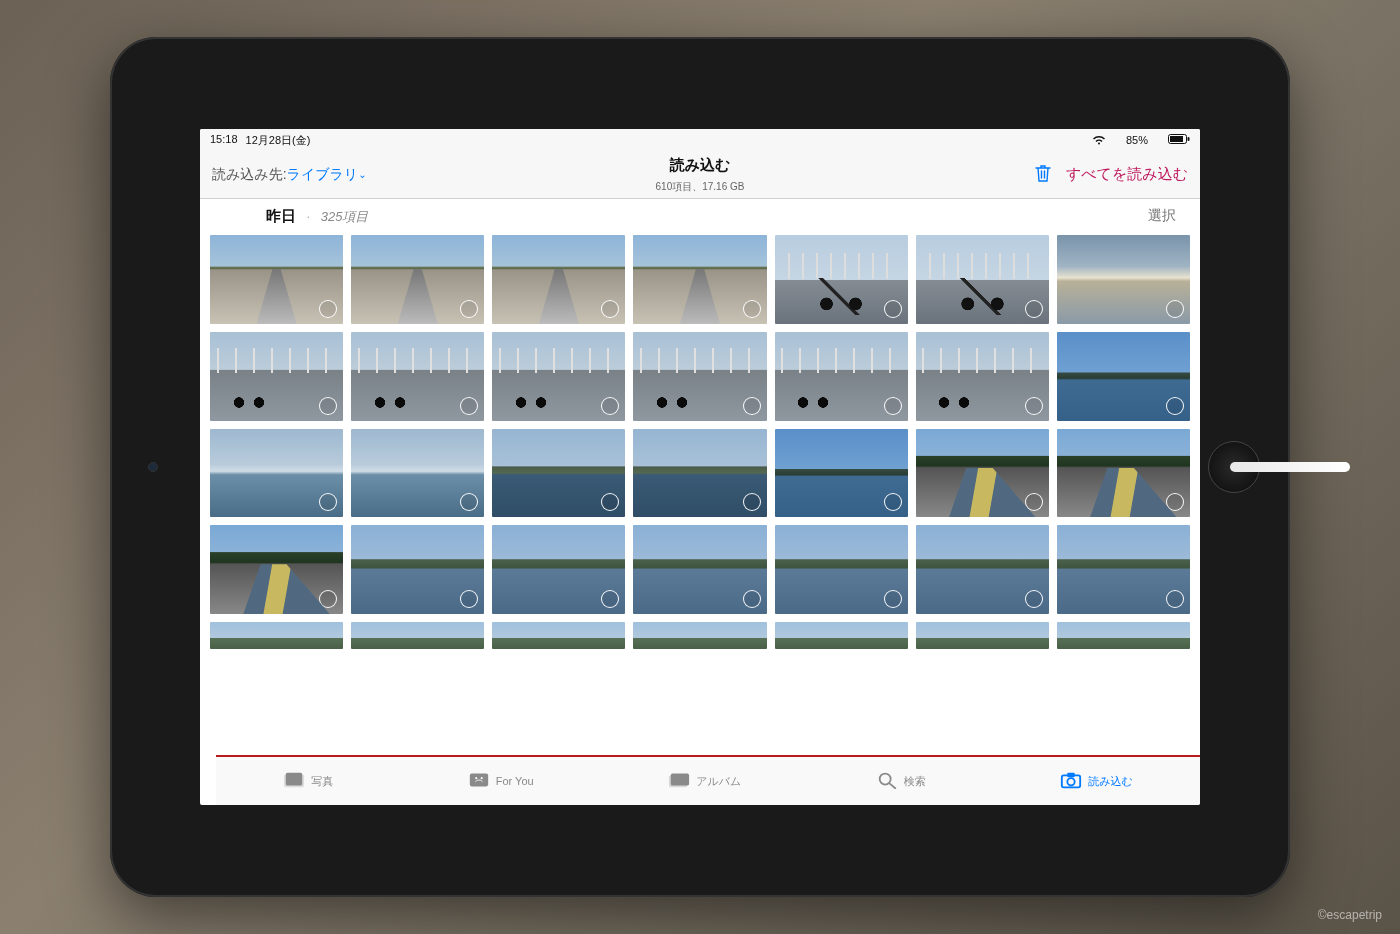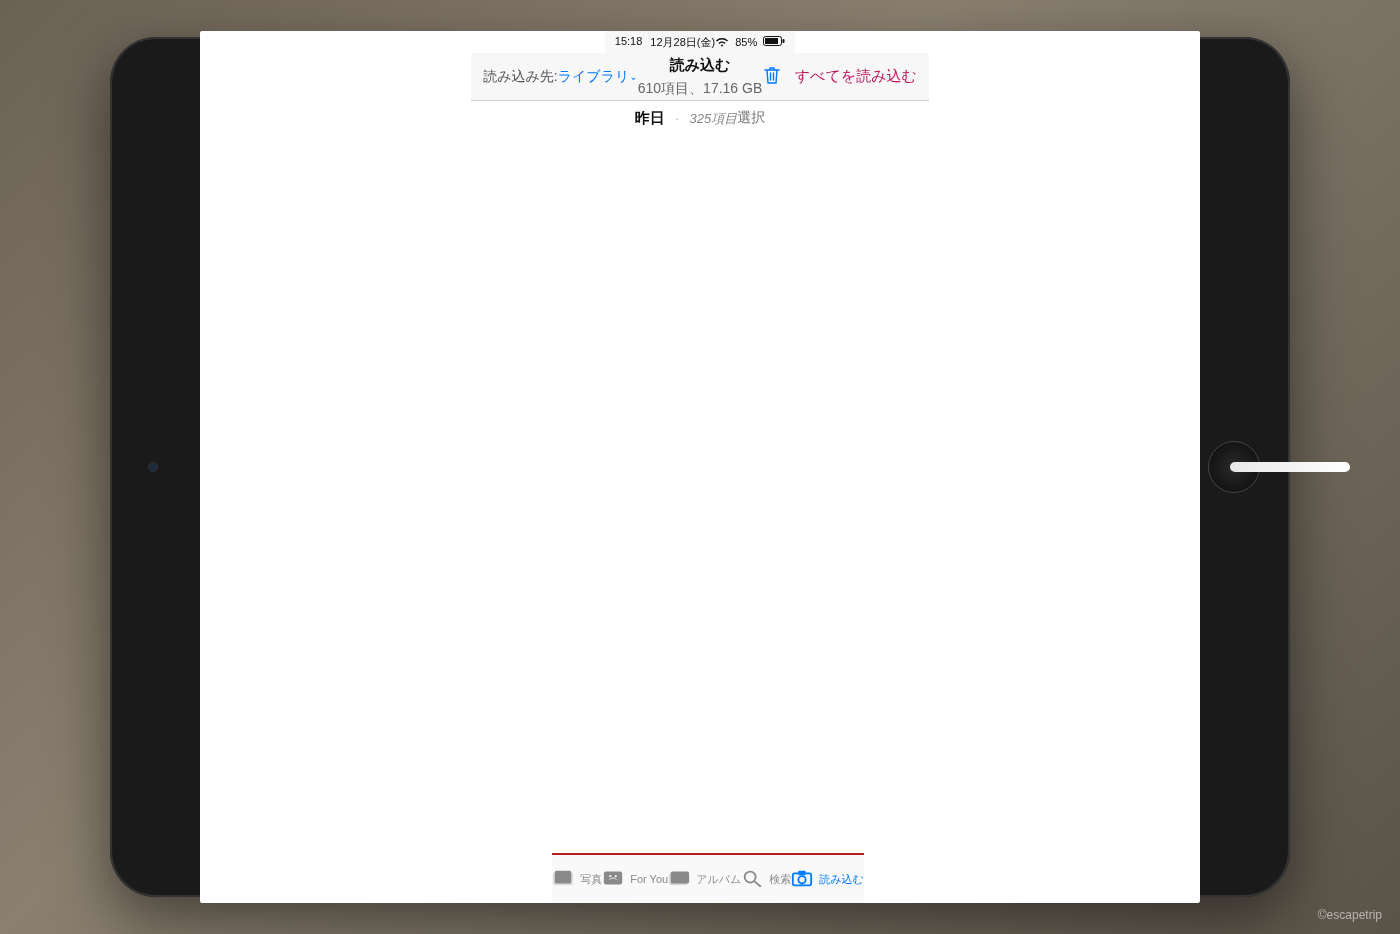--- a/index.html
+++ b/index.html
@@ -24,51 +24,51 @@
     width:52px; height:52px; border-radius:50%;
     background:radial-gradient(circle,#2a2a2a,#0a0a0a);
     border:1px solid #444;
   }
   .camera-dot {
     position:absolute; left:38px; top:50%; transform:translateY(-50%);
     width:10px;height:10px;border-radius:50%;background:#1d2a3a;border:1px solid #333;
   }
   .cable { position:absolute; right:-60px; top:50%; width:120px; height:10px; background:linear-gradient(90deg,#e8e8e8,#fff); border-radius:5px; transform:translateY(-50%);}
   .screen {
-    width: 1000px; height: 872px;
+    width: 1000px; height: 676px;
     background: #fff;
     border-radius: 2px;
     overflow: hidden;
-    display: flex; flex-direction: column; align-items: center;
+    display: flex; flex-direction: column;
   }
   
   .status-bar {
     height: 22px; background:#f7f7f7; border-bottom:0; display:flex; align-items:center;
     font-size:11px; color:#111; padding:0 10px; justify-content:space-between;
   }
   .status-left { display:flex; gap:8px; }
-  .status-right { display:flex; align-items:center; gap:6px; }
+  .status-right { display:flex; align-items:center; gap:20px; }
   .wifi-icon svg, .battery svg { display:block; }
   
   .nav-header {
     height: 48px; background:#f7f7f7; border-bottom:1px solid #d0d0d0;
     display:grid; grid-template-columns: 1fr auto 1fr; align-items:center; padding:0 12px;
   }
   .nav-left { display:flex; align-items:center; font-size:14px; color:#007aff; gap:0;}
   .nav-left .lbl { color:#555; }
   .nav-title { text-align:center; }
   .nav-title .t { font-size:15px; font-weight:600; color:#111;}
-  .nav-title .sub { font-size:14px; color:#666; margin-top:5px;}
+  .nav-title .sub { font-size:10px; color:#666; margin-top:5px;}
   .nav-right { display:flex; justify-content:flex-end; align-items:center; gap:14px;}
   .trash-icon { color:#007aff; }
   .import-all { color:#be185d; font-size:15px; font-weight:400; }
   
   .section-header {
     height:34px; display:flex; align-items:center; justify-content:space-between;
-    padding:0 24px; font-size:14px; color:#111; background:#fff;
+    padding:0 24px; font-size:14px; color:#111; background:#fff;margin-left:42px;
   }
   .section-header .left { display:flex; gap:10px; align-items:baseline;}
   .section-header .day { font-weight:600; font-size:15px;}
   .section-header .count { color:#888; font-size:13px;font-style:italic;}
   .select-btn { color:#737373; font-size:14px;}
   
   .grid-wrap { flex:1; overflow:hidden; background:#fff; padding: 2px 10px;}
   .grid { display:grid; grid-template-columns: repeat(7, 1fr); gap:8px; }
   .thumb {
     aspect-ratio: 3/2; position:relative; overflow:hidden;

